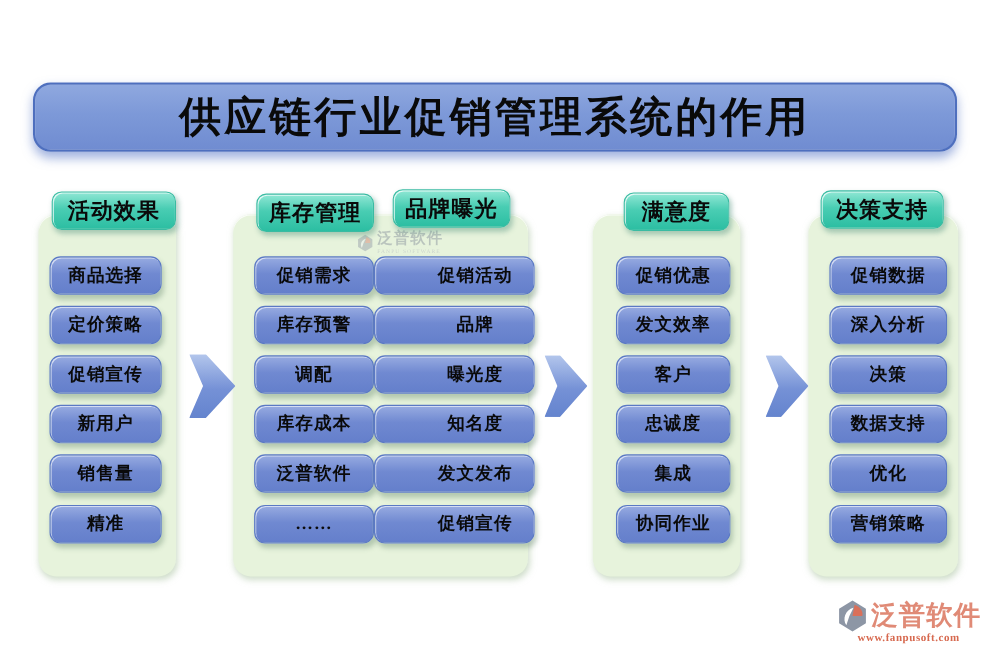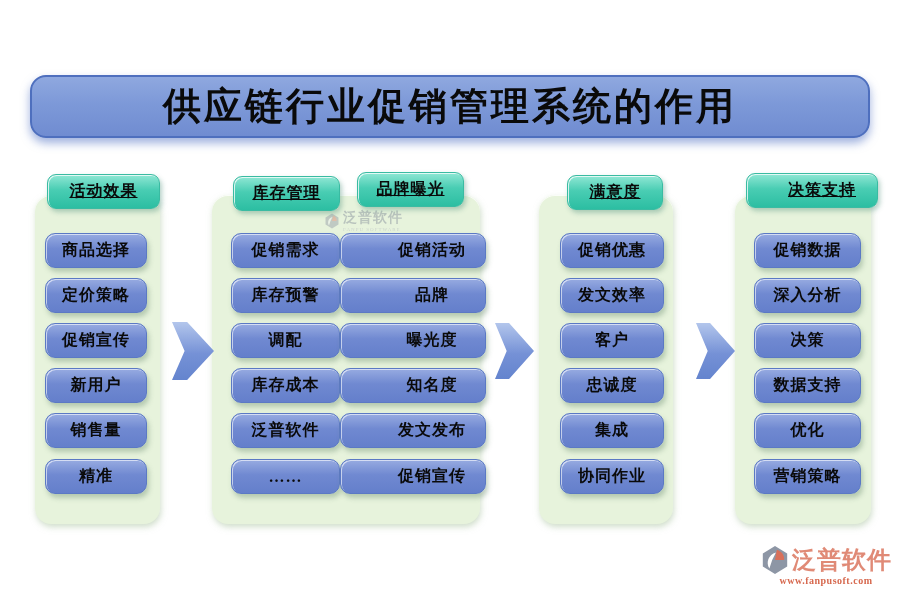--- a/index.html
+++ b/index.html
@@ -27,27 +27,27 @@
   #panel2{left:212px;width:268px;}
   #panel3{left:539px;width:134px;}
   #panel4{left:735px;width:136px;}
   
   .ghead{
     position:absolute;height:33px;border-radius:9px;
     background:linear-gradient(180deg,#8FE7D4 0%,#49CDB3 45%,#2CBEA2 100%);
     border:1px solid #3ABBA2;
     box-shadow:inset 1px 1px 0 rgba(255,255,255,.75), 2px 3px 5px rgba(90,150,130,.45);
     display:flex;align-items:center;justify-content:center;
-    font-size:16px;font-weight:bold;color:#0a0a0a;letter-spacing:1px;text-decoration:underline;
+    font-size:20px;font-weight:bold;color:#0a0a0a;letter-spacing:1px;
   }
   #h1{left:47px;top:174px;width:111px;}
   #h2{left:233px;top:176px;width:105px;}
   #h3{left:357px;top:172px;width:105px;}
   #h4{left:567px;top:175px;width:94px;}
-  #h5{left:746px;top:173px;width:110px;padding-left:20px;}
+  #h5{left:746px;top:173px;width:110px;}
   
   .btn{
     position:absolute;height:33px;border-radius:10px;
     background:linear-gradient(180deg,#97ABE1 0%,#7089D1 45%,#647FCB 100%);
     border:1px solid #5B79C4;
     box-shadow:inset 1px 1px 0 rgba(255,255,255,.6), 2px 4px 5px rgba(120,150,125,.45);
     display:flex;align-items:center;justify-content:center;
     font-size:16px;font-weight:bold;color:#0a0a0a;letter-spacing:1px;
   }
   .c1{left:45px;width:100px;}

